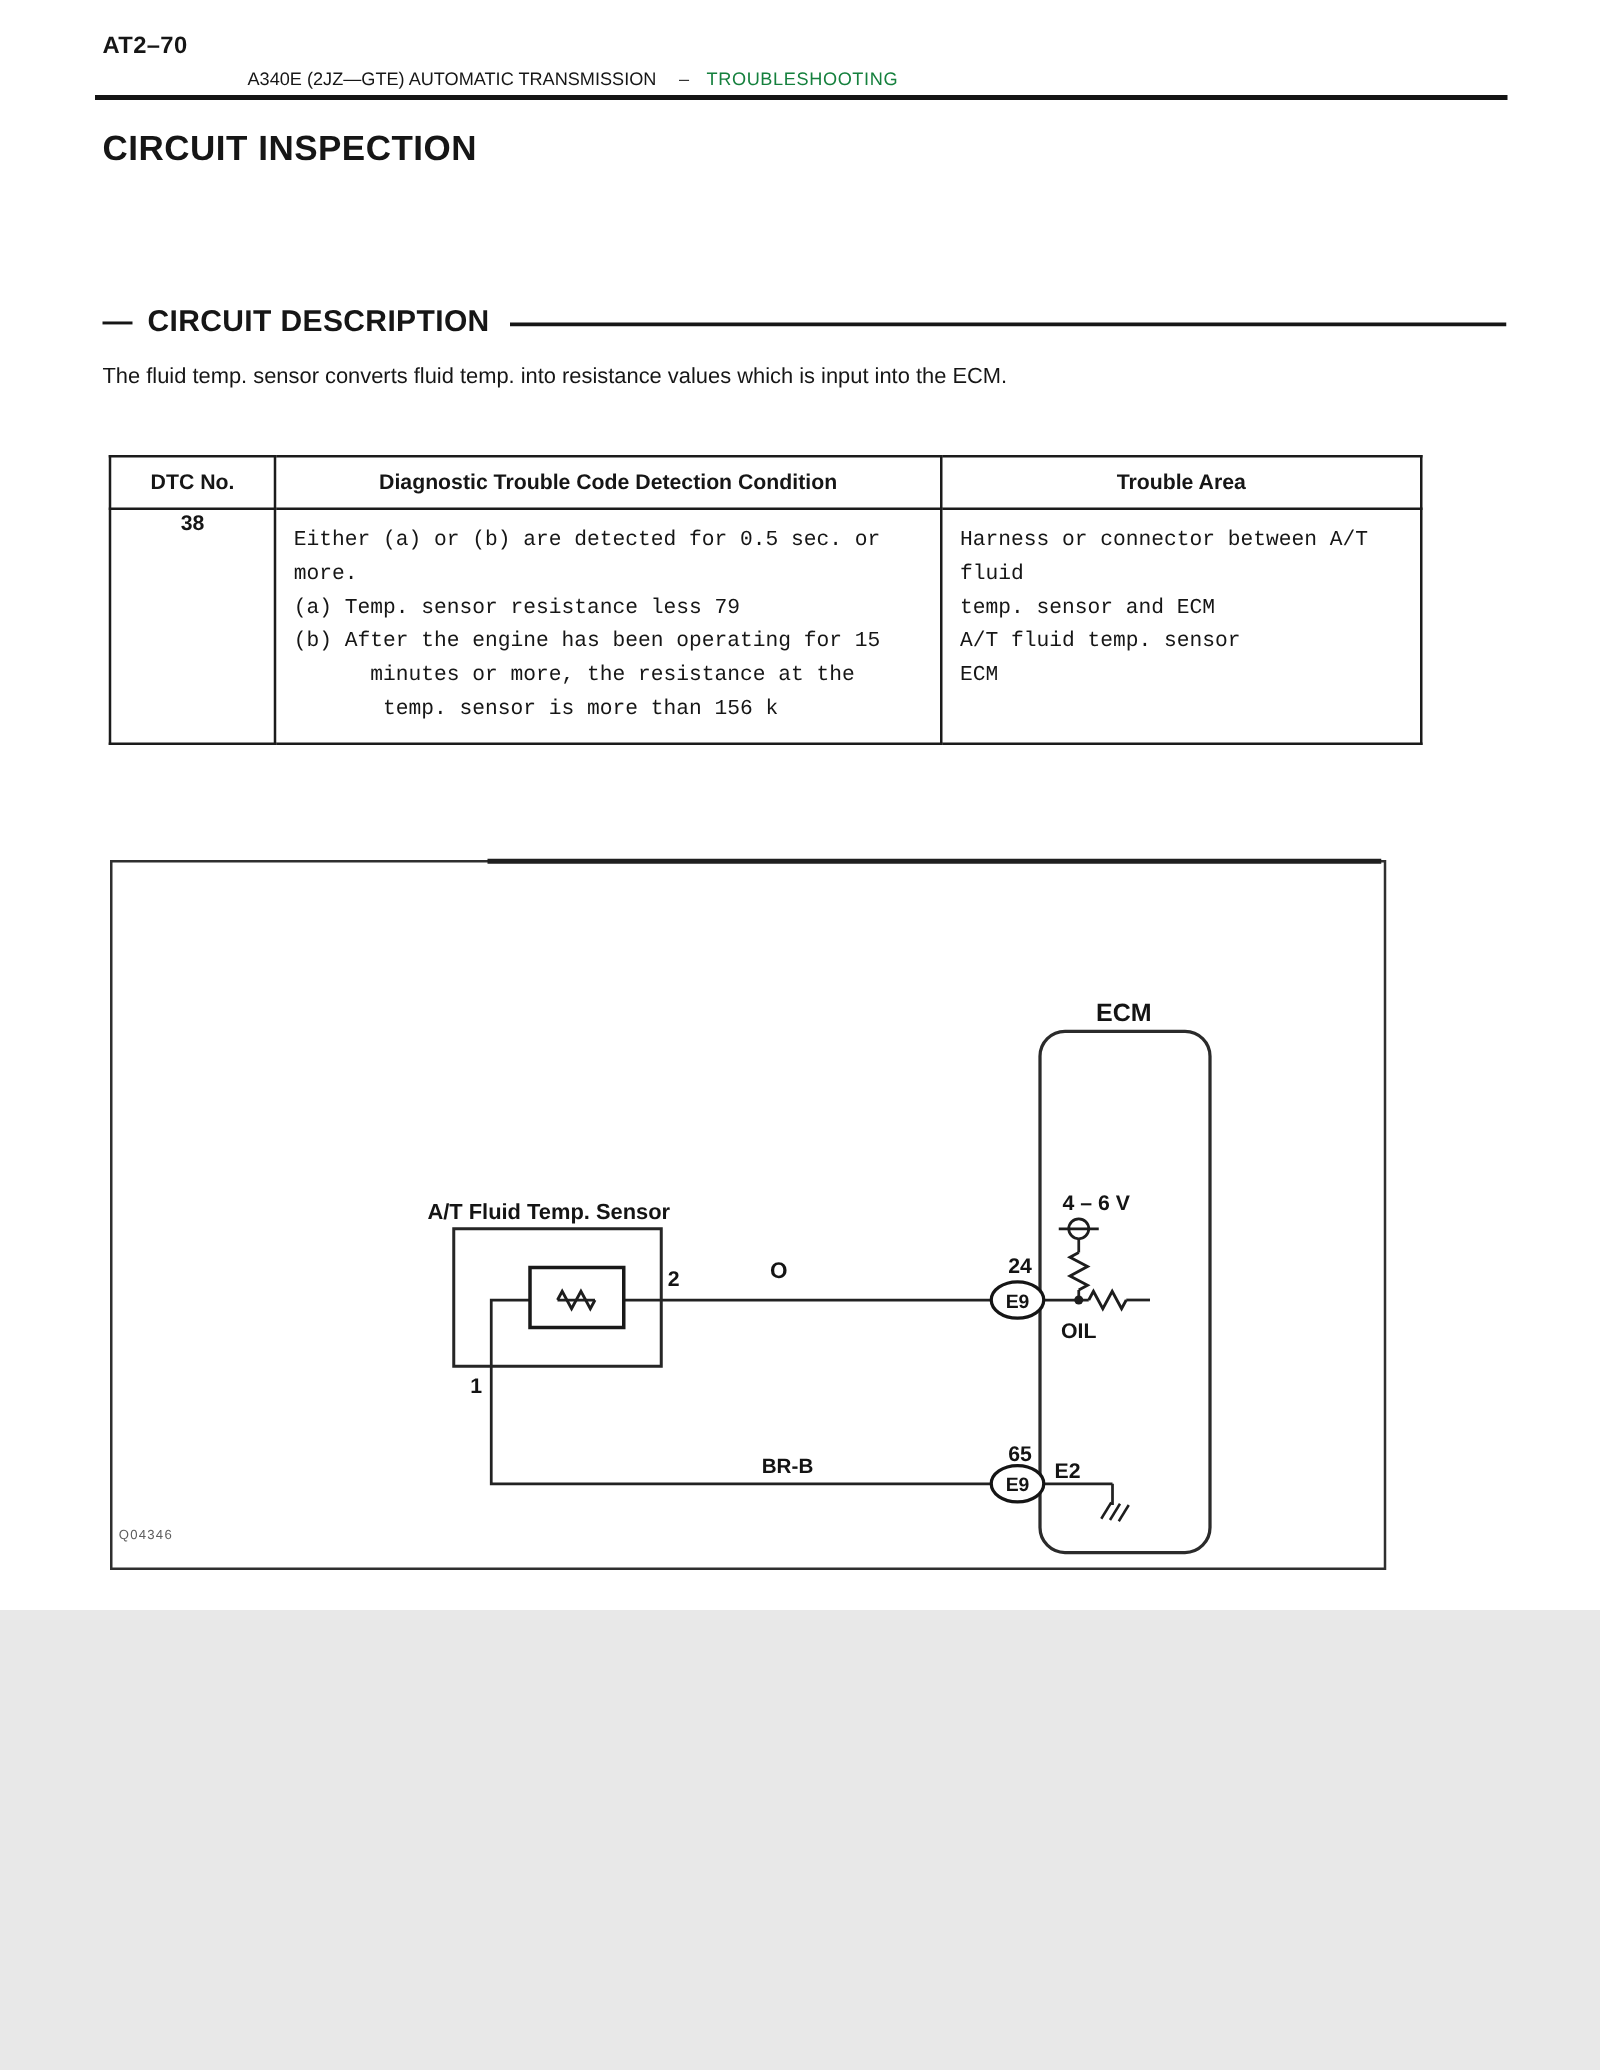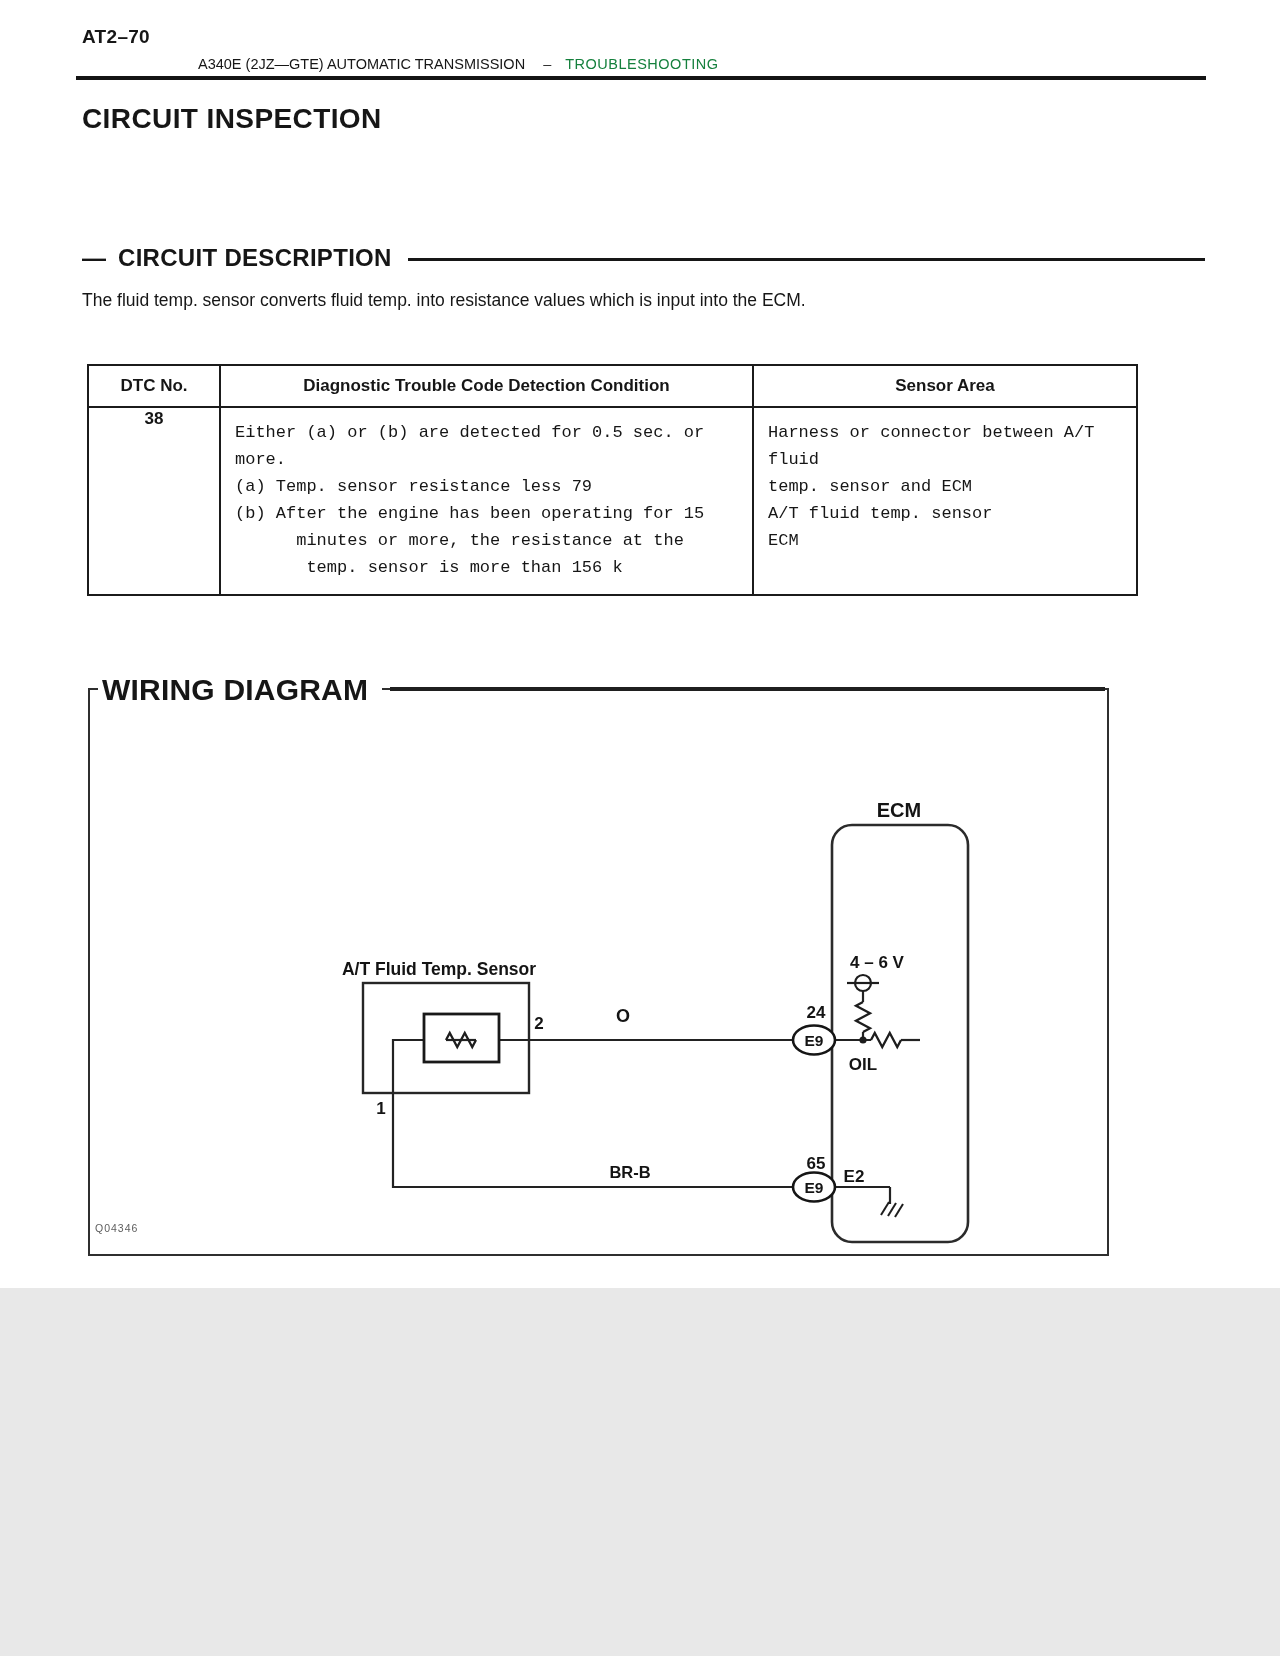--- a/index.html
+++ b/index.html
@@ -78,21 +78,21 @@
   <table class="dtc">
     <colgroup>
       <col style="width:132px">
       <col style="width:533px">
       <col style="width:384px">
     </colgroup>
     <thead>
       <tr>
         <th>DTC No.</th>
         <th>Diagnostic Trouble Code Detection Condition</th>
-        <th>Sensor Area</th>
+        <th>Trouble Area</th>
       </tr>
     </thead>
     <tbody>
       <tr>
         <td class="dtc-no">38</td>
         <td class="cond">Either (a) or (b) are detected for 0.5 sec. or
 more.
 (a) Temp. sensor resistance less 79
 (b) After the engine has been operating for 15
       minutes or more, the resistance at the
@@ -100,21 +100,20 @@
         <td class="trouble">Harness or connector between A/T fluid
 temp. sensor and ECM
 A/T fluid temp. sensor
 ECM</td>
       </tr>
     </tbody>
   </table>
 
   <div class="abs wiring-box">
     <div class="abs wiring-topline"></div>
-    <div class="abs wiring-heading">WIRING DIAGRAM</div>
     <div class="abs figure-code">Q04346</div>
 
     <svg class="diagram-svg" width="1013" height="560" viewBox="0 0 1013 560">
 
       <g stroke="#222222" stroke-width="2.2" fill="none">
 
         <path d="M356,350 H303 V497 H800"></path>
 
         <path d="M800,497 V514"></path>
 

